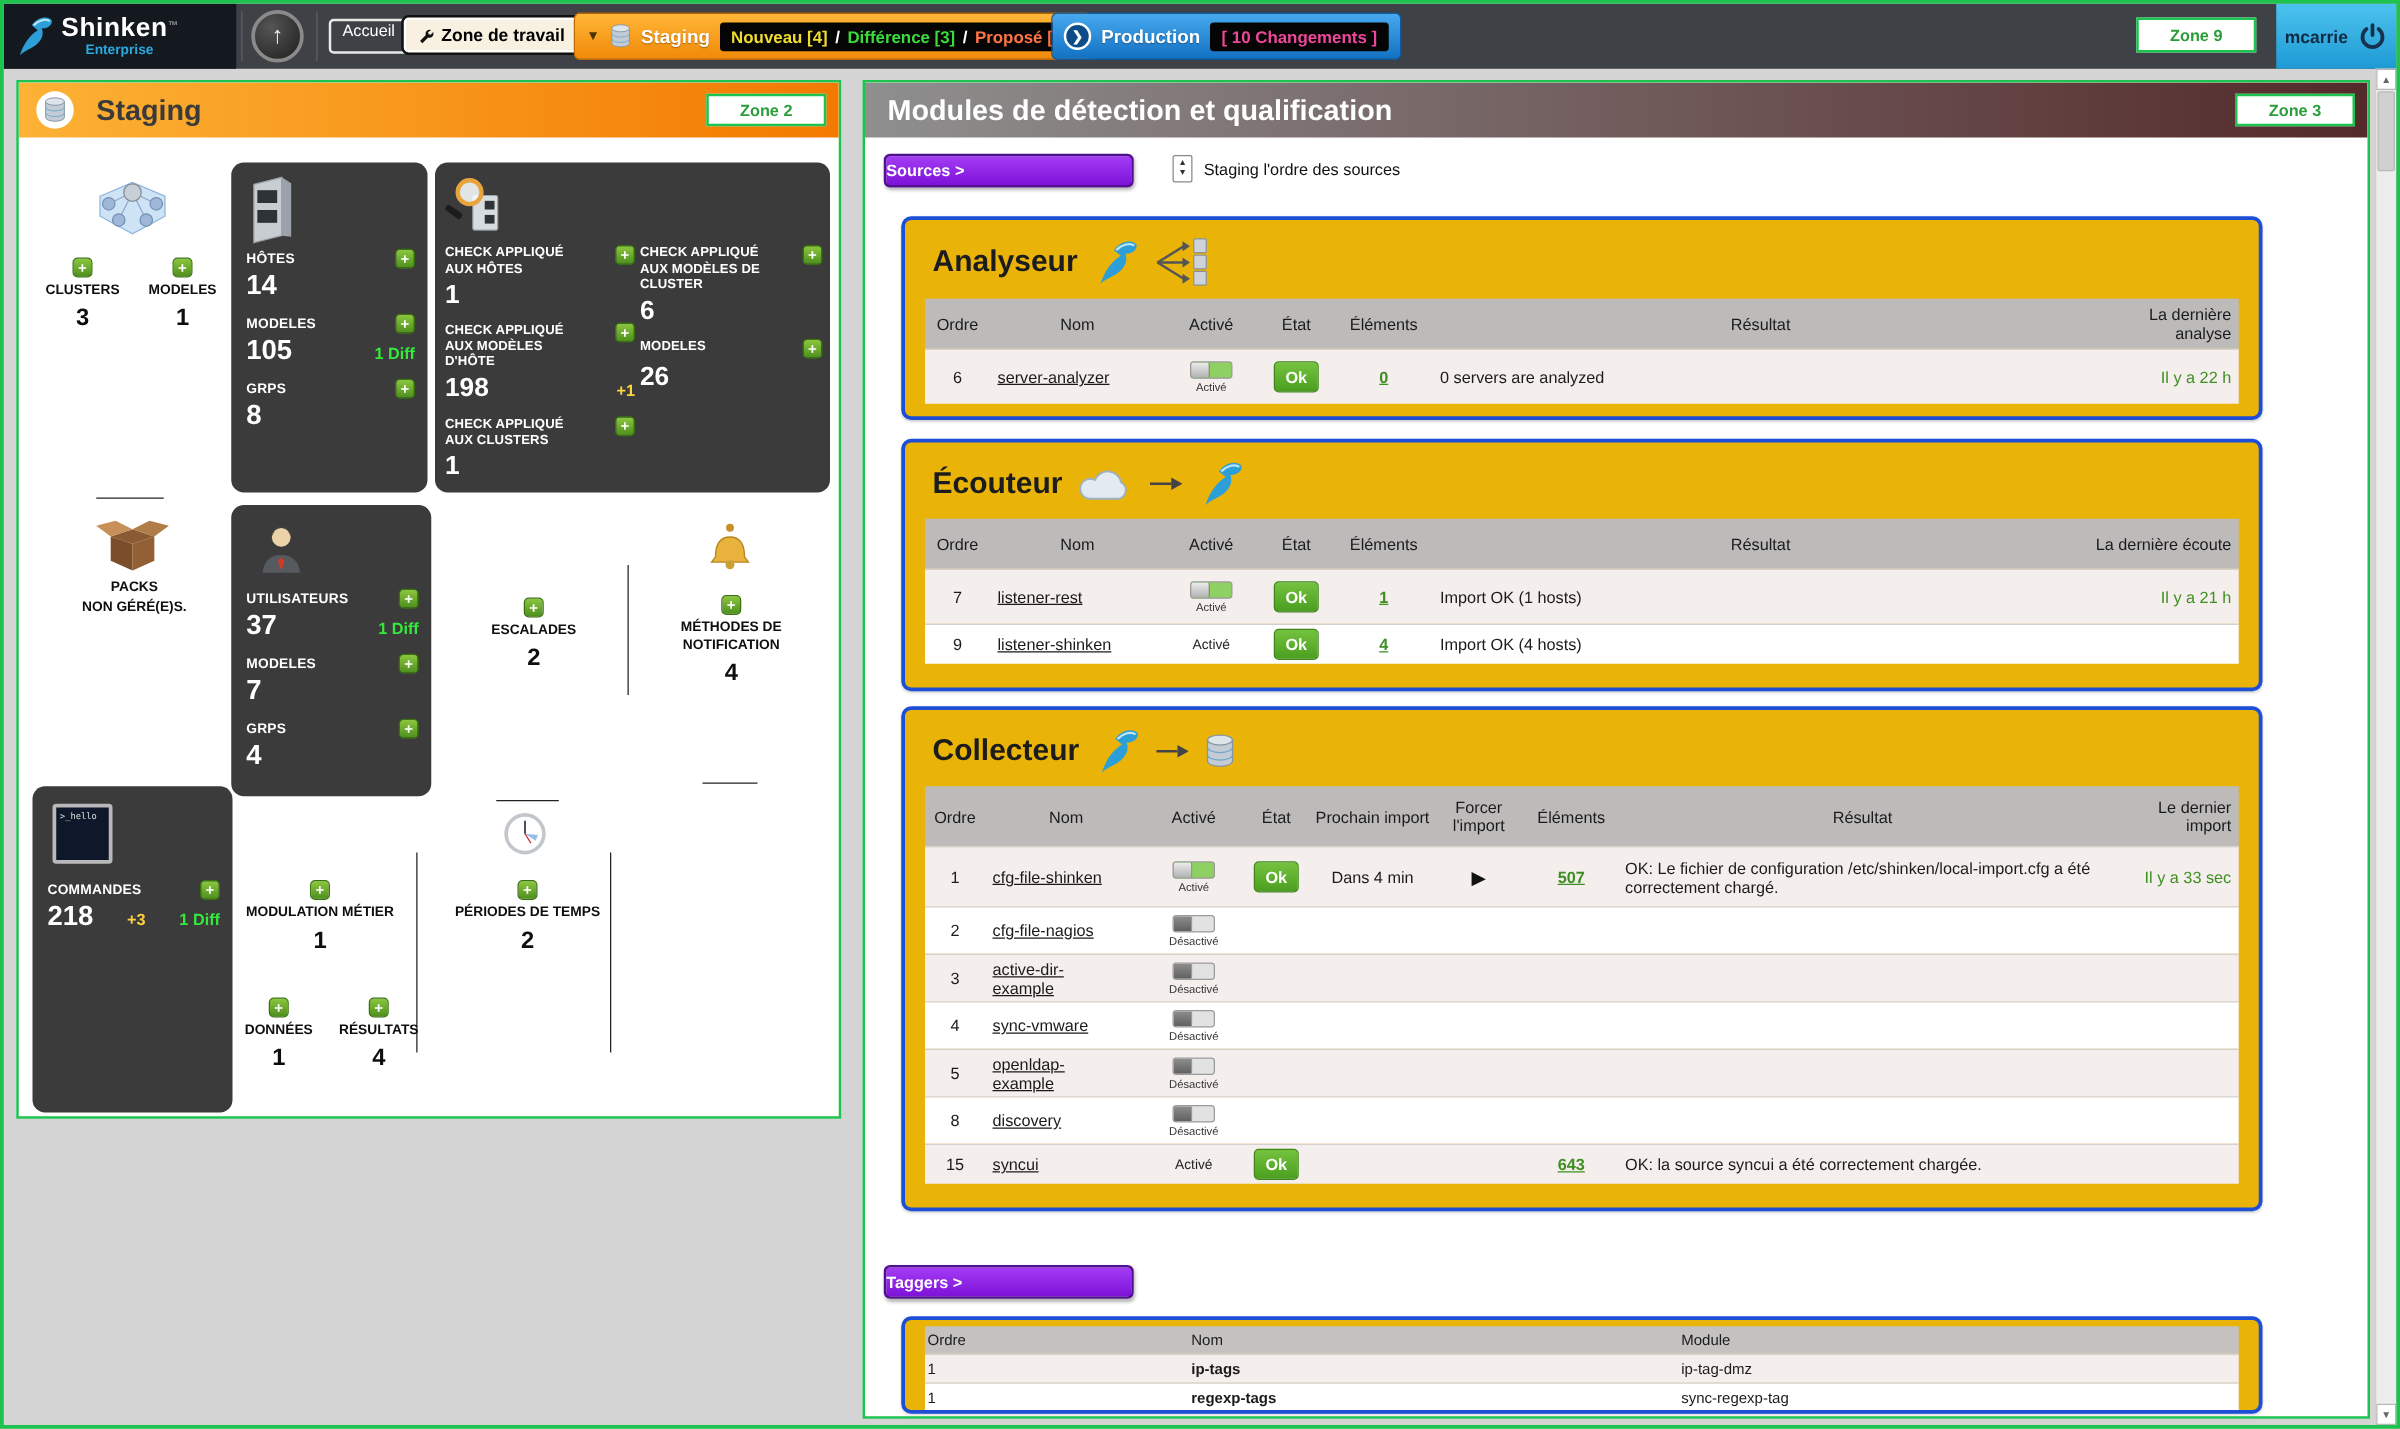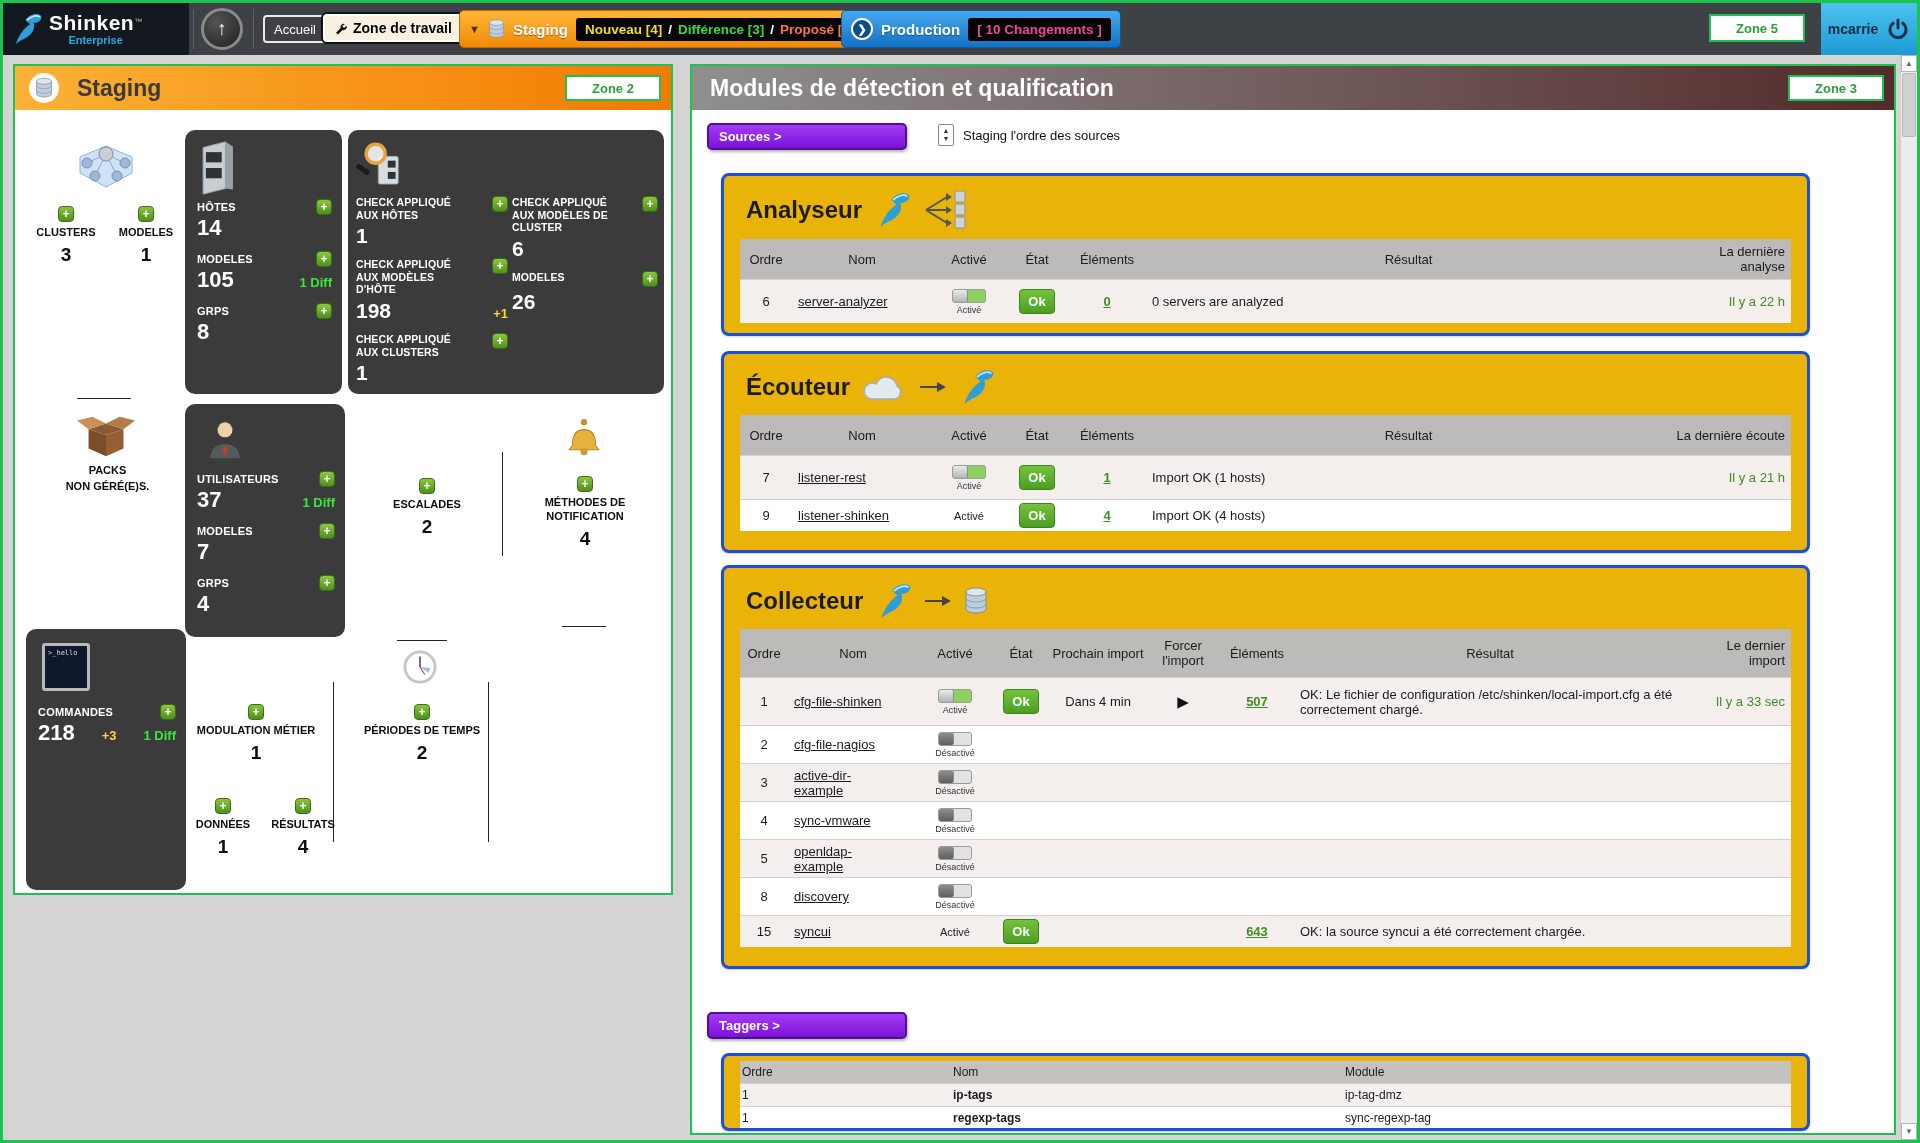--- a/index.html
+++ b/index.html
@@ -9,21 +9,21 @@
 
 .topbar{position:absolute;left:0;top:0;width:1914px;height:52px;background:#3e4145}
 .brand{position:absolute;left:0;top:0;width:186px;height:52px;background:#14191f;display:flex;align-items:center}
 .brand-ninja{margin-left:8px}
 .brand-text{margin-left:6px;line-height:1}
 .brand-name{color:#fff;font-size:21px;font-weight:bold;letter-spacing:.5px}
 .brand-tm{color:#bbb;font-size:8px;vertical-align:super}
 .brand-sub{color:#2aa8e0;font-size:11px;font-weight:bold;text-align:center;margin-top:2px}
 .tsep{position:absolute;top:6px;width:1px;height:40px;background:#5d6064}
 .upbtn{position:absolute;left:198px;top:5px;width:42px;height:42px;border-radius:50%;background:radial-gradient(circle at 35% 30%,#555,#1e1e1e);border:3px solid #8a8a8a;color:#f0f0f0;font-size:19px;font-weight:bold;display:flex;align-items:center;justify-content:center;cursor:pointer}
-.btn-accueil{position:absolute;left:260px;top:12px;height:28px;padding:0 9px;background:#3e4145;border:2px solid #e9e9e9;border-radius:4px;color:#fff;font-size:13px;display:flex;align-items:center;cursor:pointer}
+.btn-accueil{position:absolute;left:260px;top:12px;height:28px;padding:0 9px;background:#3e4145;border:2px solid #e9e9e9;border-radius:4px;color:#fff;font-size:13px;display:flex;cursor:pointer}
 .btn-workzone{position:absolute;left:318px;top:9px;height:32px;padding:0 11px;background:#f8f1e2;border:2px solid #111;box-shadow:inset 0 0 0 2px #fff;border-radius:6px;color:#000;font-size:14px;font-weight:bold;display:flex;align-items:center;gap:6px;cursor:pointer}
 .pill{position:absolute;top:7px;height:38px;border-radius:5px;display:flex;align-items:center;gap:8px;padding:0 9px;cursor:pointer}
 .pill-staging{left:456px;background:linear-gradient(180deg,#ffb637,#f28908);border:1px solid #c06c00}
 .pill-prod{left:838px;background:linear-gradient(180deg,#47a9ef,#1371c2);border:1px solid #0b5aa2}
 .caret{color:#4a3300;font-size:11px}
 .pill-label{color:#fff;font-size:15px;font-weight:600;text-shadow:0 1px 1px rgba(0,0,0,.35)}
 .blackbox{background:#050505;border-radius:3px;padding:4px 9px;font-size:13.5px;font-weight:bold;display:flex;gap:6px;white-space:nowrap}
 .tx-new{color:#f0dc2e}.tx-sep{color:#fff}.tx-diff{color:#3bdb3b}.tx-prop{color:#ff7445}.tx-white{color:#ec4899}
 .prod-circle{width:22px;height:22px;border-radius:50%;background:#0c4c88;border:2px solid #fff;color:#fff;font-size:11px;font-weight:bold;display:flex;align-items:center;justify-content:center}
 .zone-badge{background:#fff;border:2px solid #1dc24f;color:#2a9e3a;font-weight:bold;font-size:13px;display:flex;align-items:center;justify-content:center}
@@ -64,21 +64,21 @@
 .plusval{color:#ffd23e;font-size:13px;font-weight:bold}
 .ck-col{position:absolute;top:66px}
 .ck-item{margin-bottom:11px}
 .ck-l1{display:flex;justify-content:space-between;align-items:flex-start}
 .ck-label{width:120px;font-size:10.5px;font-weight:bold;line-height:1.2;letter-spacing:.1px}
 .ck-l2{display:flex;justify-content:space-between;align-items:baseline;margin-top:3px}
 .ck-val{font-size:21px;font-weight:bold;line-height:1.1}
 .term-icon{position:absolute;left:16px;top:14px;width:48px;height:48px;background:#0f172a;border:3px solid #b9b9b9;border-radius:3px;color:#ddd;font-size:7px;font-family:"DejaVu Sans Mono",monospace;padding:3px}
 
 
-.purple-btn{position:absolute;left:15px;width:200px;height:27px;background:linear-gradient(180deg,#a43cf5,#7d12d8);border:2px solid #50108f;border-radius:5px;color:#fff;font-size:13px;font-weight:bold;text-align:left;padding-left:10px;box-shadow:1px 2px 3px rgba(0,0,0,.3);cursor:pointer}
+.purple-btn{position:absolute;left:15px;width:200px;height:27px;background:linear-gradient(180deg,#a43cf5,#7d12d8);border:2px solid #50108f;border-radius:5px;color:#fff;font-size:13px;font-weight:bold;text-align:left;box-shadow:1px 2px 3px rgba(0,0,0,.3);cursor:pointer}
 .reorder{position:absolute;left:246px;top:14px;display:flex;align-items:center;gap:9px}
 .sort-ctrl{width:16px;height:22px;background:#fff;border:1px solid #888;border-radius:2px;display:flex;flex-direction:column;align-items:center;justify-content:center;color:#333;font-size:7px;line-height:1.2;cursor:pointer}
 .reorder-label{font-size:13px;color:#111}
 .card{position:absolute;left:29px;width:1089px;background:#eab308;border:3px solid #1d4ed8;border-radius:8px;box-shadow:0 1px 2px rgba(0,0,0,.18);overflow:hidden}
 .card-head{display:flex;align-items:center;gap:13px;padding:13px 0 8px 22px}
 .card-title{font-size:24px;color:#1c1c1c;font-weight:bold}
 .tbl{margin:0 16px}
 .trow{display:flex;align-items:stretch}
 .thead{background:#bdbaba;color:#141414;font-size:13px}
 .rowpink{background:#f4eeec;border-top:1px solid #d5d0ce}
@@ -172,21 +172,21 @@
   <div class="pill pill-prod">
     <span class="prod-circle">
         <span>❯</span>
       </span>
     <span class="pill-label">Production</span>
     <span class="blackbox">
         <span class="tx-white">[ 10 Changements ]</span>
       </span>
   </div>
 
-  <div class="zone-badge zb-top">Zone 5</div>
+  <div class="zone-badge zb-top">Zone 9</div>
 
   <div class="userblock">
     <span class="username">mcarrie</span>
     <span>
         <svg width="24" height="24" viewBox="0 0 24 24" fill="none">
           <path d="M12 3v8" stroke="#16324f" stroke-width="3" stroke-linecap="round"></path>
           <path d="M7.2 6.2a8 8 0 1 0 9.6 0" stroke="#16324f" stroke-width="3" fill="none" stroke-linecap="round"></path>
         </svg>
       </span>
   </div>

